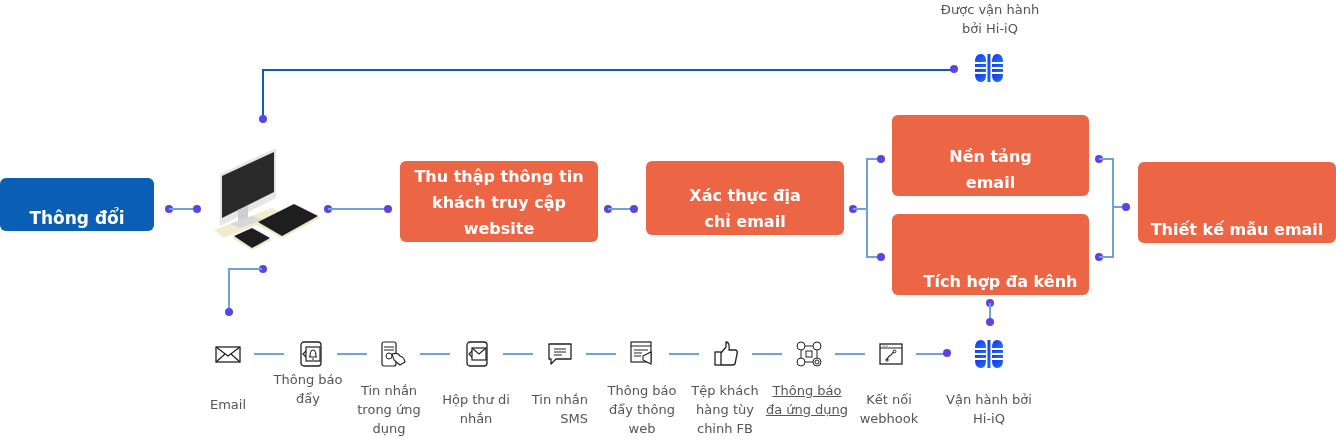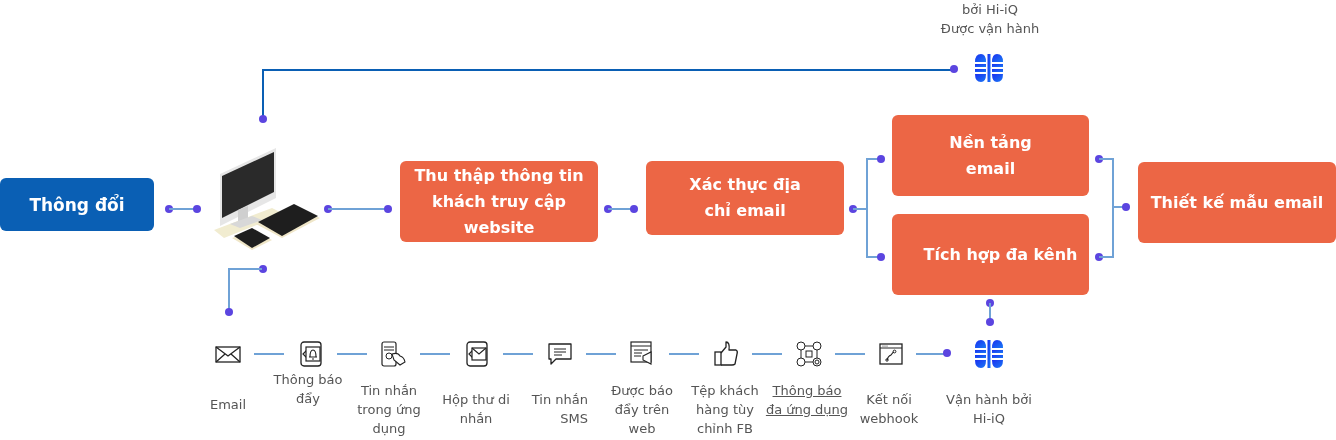--- a/index.html
+++ b/index.html
@@ -1,34 +1,34 @@
 <!DOCTYPE html>
 <html><head>
 <meta charset="utf-8">
 <style>
   html, body { margin:0; padding:0; background:#ffffff; }
   body { width:1336px; height:440px; position:relative; overflow:hidden; font-family:"DejaVu Sans", sans-serif; }
   .abs { position:absolute; }
-  .box { position:absolute; color:#fff; font-weight:bold; display:flex; align-items:center; justify-content:center; text-align:center; border-radius:6px; font-size:16px; line-height:26px; box-sizing:border-box; }
+  .box { position:absolute; color:#fff; font-weight:bold; display:flex; align-items:flex-end; justify-content:center; text-align:center; border-radius:6px; font-size:16px; line-height:26px; box-sizing:border-box; }
   .orange { background:#ec6645; }
   .blue { background:#0a5fb4; }
   .dot { position:absolute; width:8px; height:8px; border-radius:50%; background:#5b45e0; }
   .ln { position:absolute; background:#6fa2d6; }
   .ln-dark { position:absolute; background:#0a5fb4; }
   .label { position:absolute; color:#555; font-size:13px; line-height:19px; text-align:center; width:90px; }
   .ch-icon { position:absolute; width:28px; height:28px; }
   .hiq { position:absolute; }
   svg { display:block; }
 </style>
 </head>
 <body>
 
 <div class="abs" style="left:920px;top:0;width:140px;text-align:center;color:#555;font-size:13px;line-height:19px;">
+  <div>Được vận hành</div>
   <div>bởi Hi-iQ</div>
-  <div>Được vận hành</div>
 </div>
 
 <div class="hiq" style="left:973px;top:52px;">
   <svg width="32" height="32" viewBox="0 0 32 32">
     <defs>
         <linearGradient id="hg1" x1="0" y1="0" x2="1" y2="1">
           <stop offset="0" stop-color="#1a2ff0"></stop>
           <stop offset="1" stop-color="#1a7af5"></stop>
         </linearGradient>
       </defs>
@@ -242,17 +242,17 @@
     <rect x="19" y="17" width="11" height="3" fill="url(#hg2)"></rect>
     <rect x="14.5" y="2" width="3" height="28" fill="url(#hg2)"></rect>
   </svg>
 </div>
 
 <div class="label" style="left:183px;top:395px;">Email</div>
 <div class="label" style="left:263px;top:370px;width:90px;">Thông báo đẩy</div>
 <div class="label" style="left:345px;top:381px;width:88px;">Tin nhắn trong ứng dụng</div>
 <div class="label" style="left:430px;top:390px;width:92px;">Hộp thư di nhắn</div>
 <div class="label" style="left:520px;top:390px;width:68px;text-align:right;">Tin nhắn SMS</div>
-<div class="label" style="left:604px;top:381px;width:76px;">Được báo đẩy trên web</div>
+<div class="label" style="left:604px;top:381px;width:76px;">Thông báo đẩy thông web</div>
 <div class="label" style="left:684px;top:381px;width:82px;">Tệp khách hàng tùy chỉnh FB</div>
 <div class="label" style="left:765px;top:381px;width:84px;text-decoration:underline;">Thông báo đa ứng dụng</div>
 <div class="label" style="left:852px;top:390px;width:74px;">Kết nối webhook</div>
 <div class="label" style="left:945px;top:390px;width:88px;">Vận hành bởi Hi-iQ</div>
 
 </body></html>

